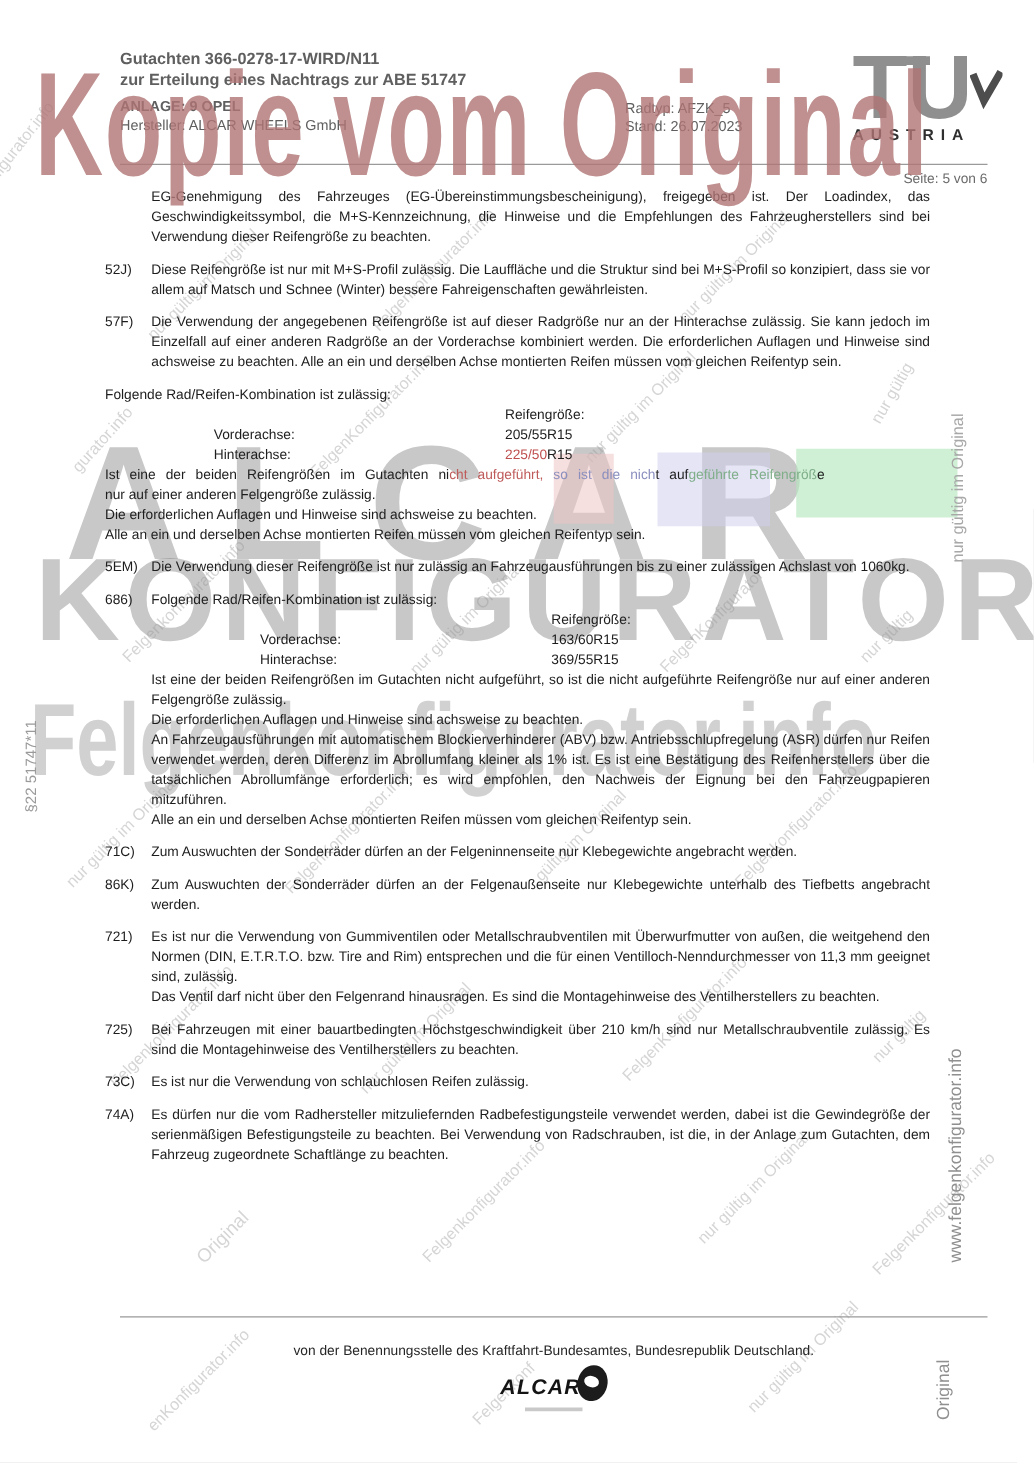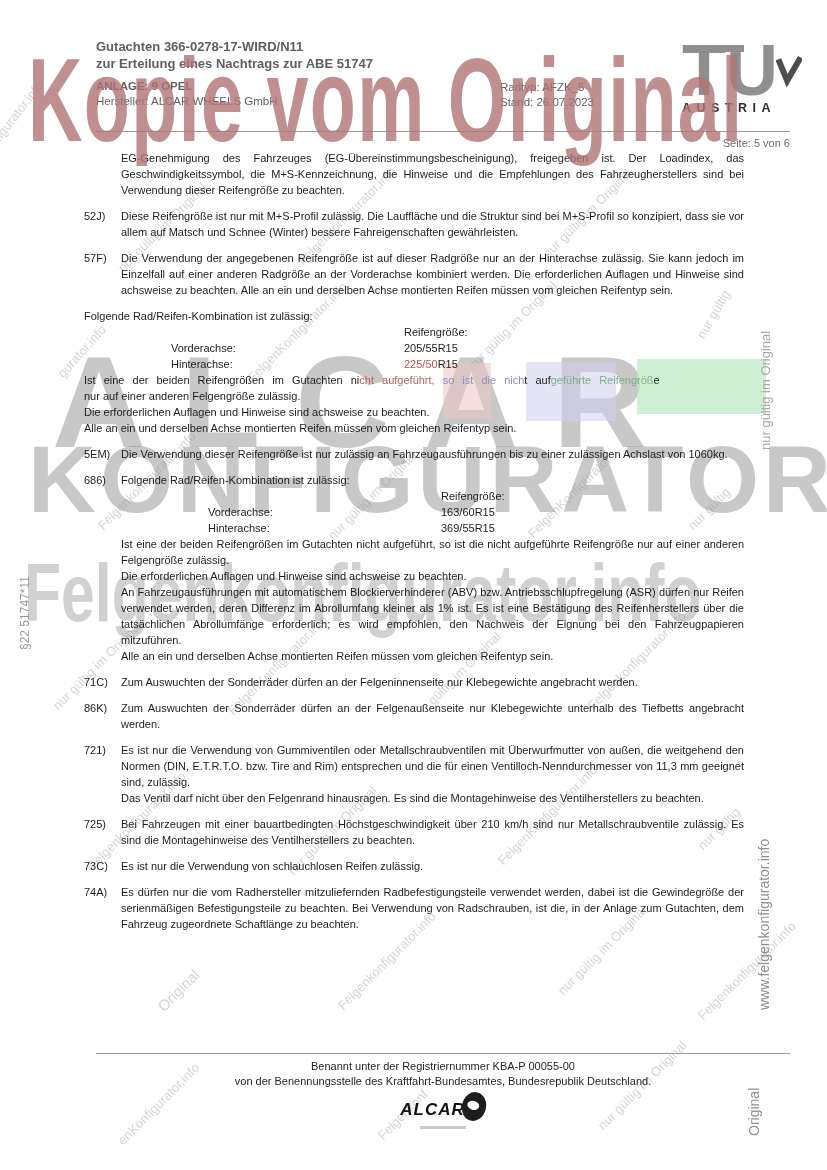--- a/index.html
+++ b/index.html
@@ -230,21 +230,20 @@
       </div>
       <div class="sec-row">
         <div class="sec-num">74A)</div>
         <div class="sec-body">
           <div class="blk">Es dürfen nur die vom Radhersteller mitzuliefernden Radbefestigungsteile verwendet werden, dabei ist die Gewindegröße der serienmäßigen Befestigungsteile zu beachten. Bei Verwendung von Radschrauben, ist die, in der Anlage zum Gutachten, dem Fahrzeug zugeordnete Schaftlänge zu beachten.</div>
         </div>
       </div>
     </div>
 
   <div class="hr-bottom"></div>
-  <div class="f-line1">Benannt unter der Registriernummer KBA-P 00055-00</div>
   <div class="f-line2">von der Benennungsstelle des Kraftfahrt-Bundesamtes, Bundesrepublik Deutschland.</div>
   <div class="alcar-logo">
     <span class="alcar-word">ALCAR</span>
     <span class="alcar-oval">
         <span class="inner"></span>
       </span>
     <span class="alcar-sub">
         <span class="bar"></span>
       </span>
   </div>

